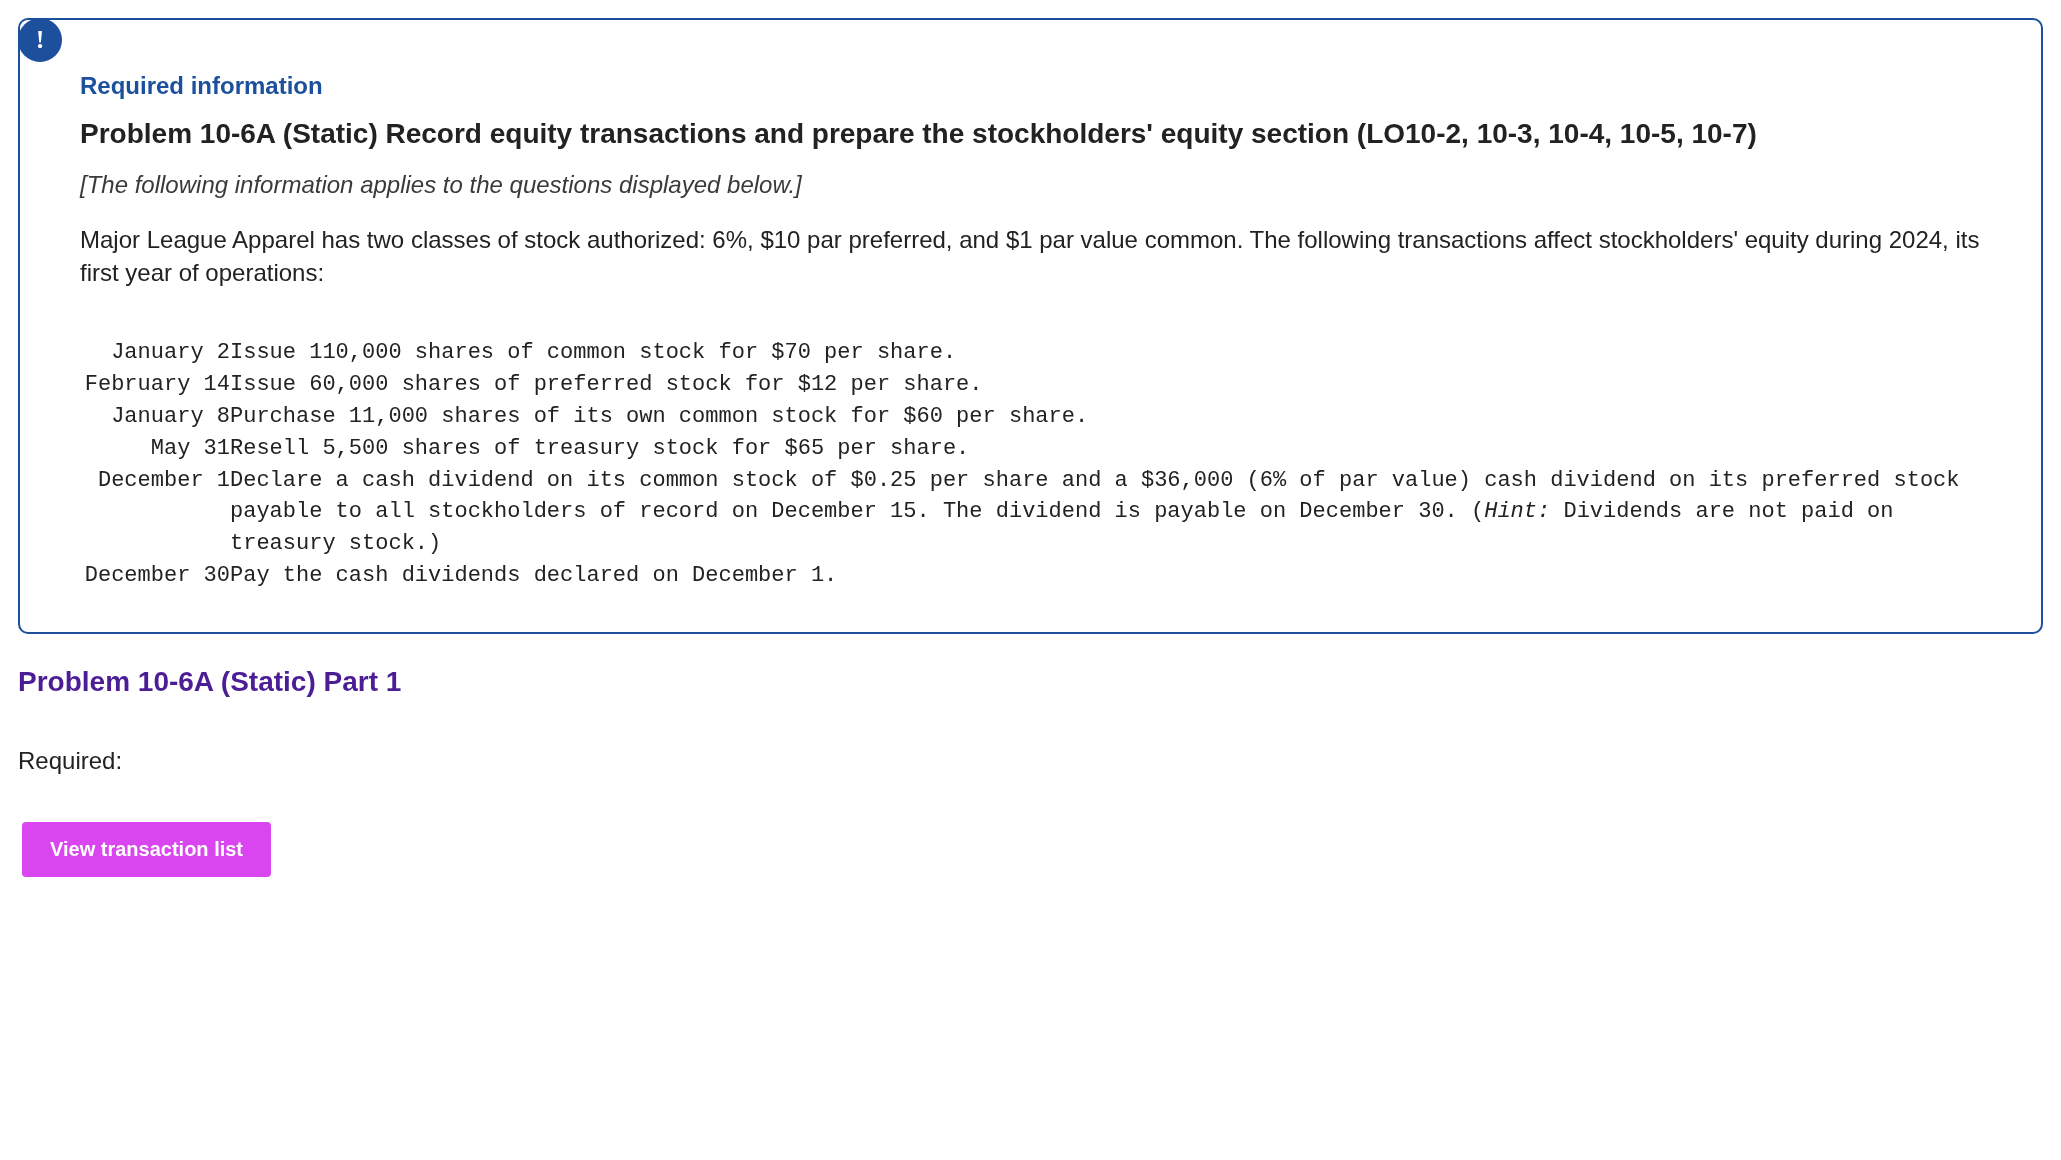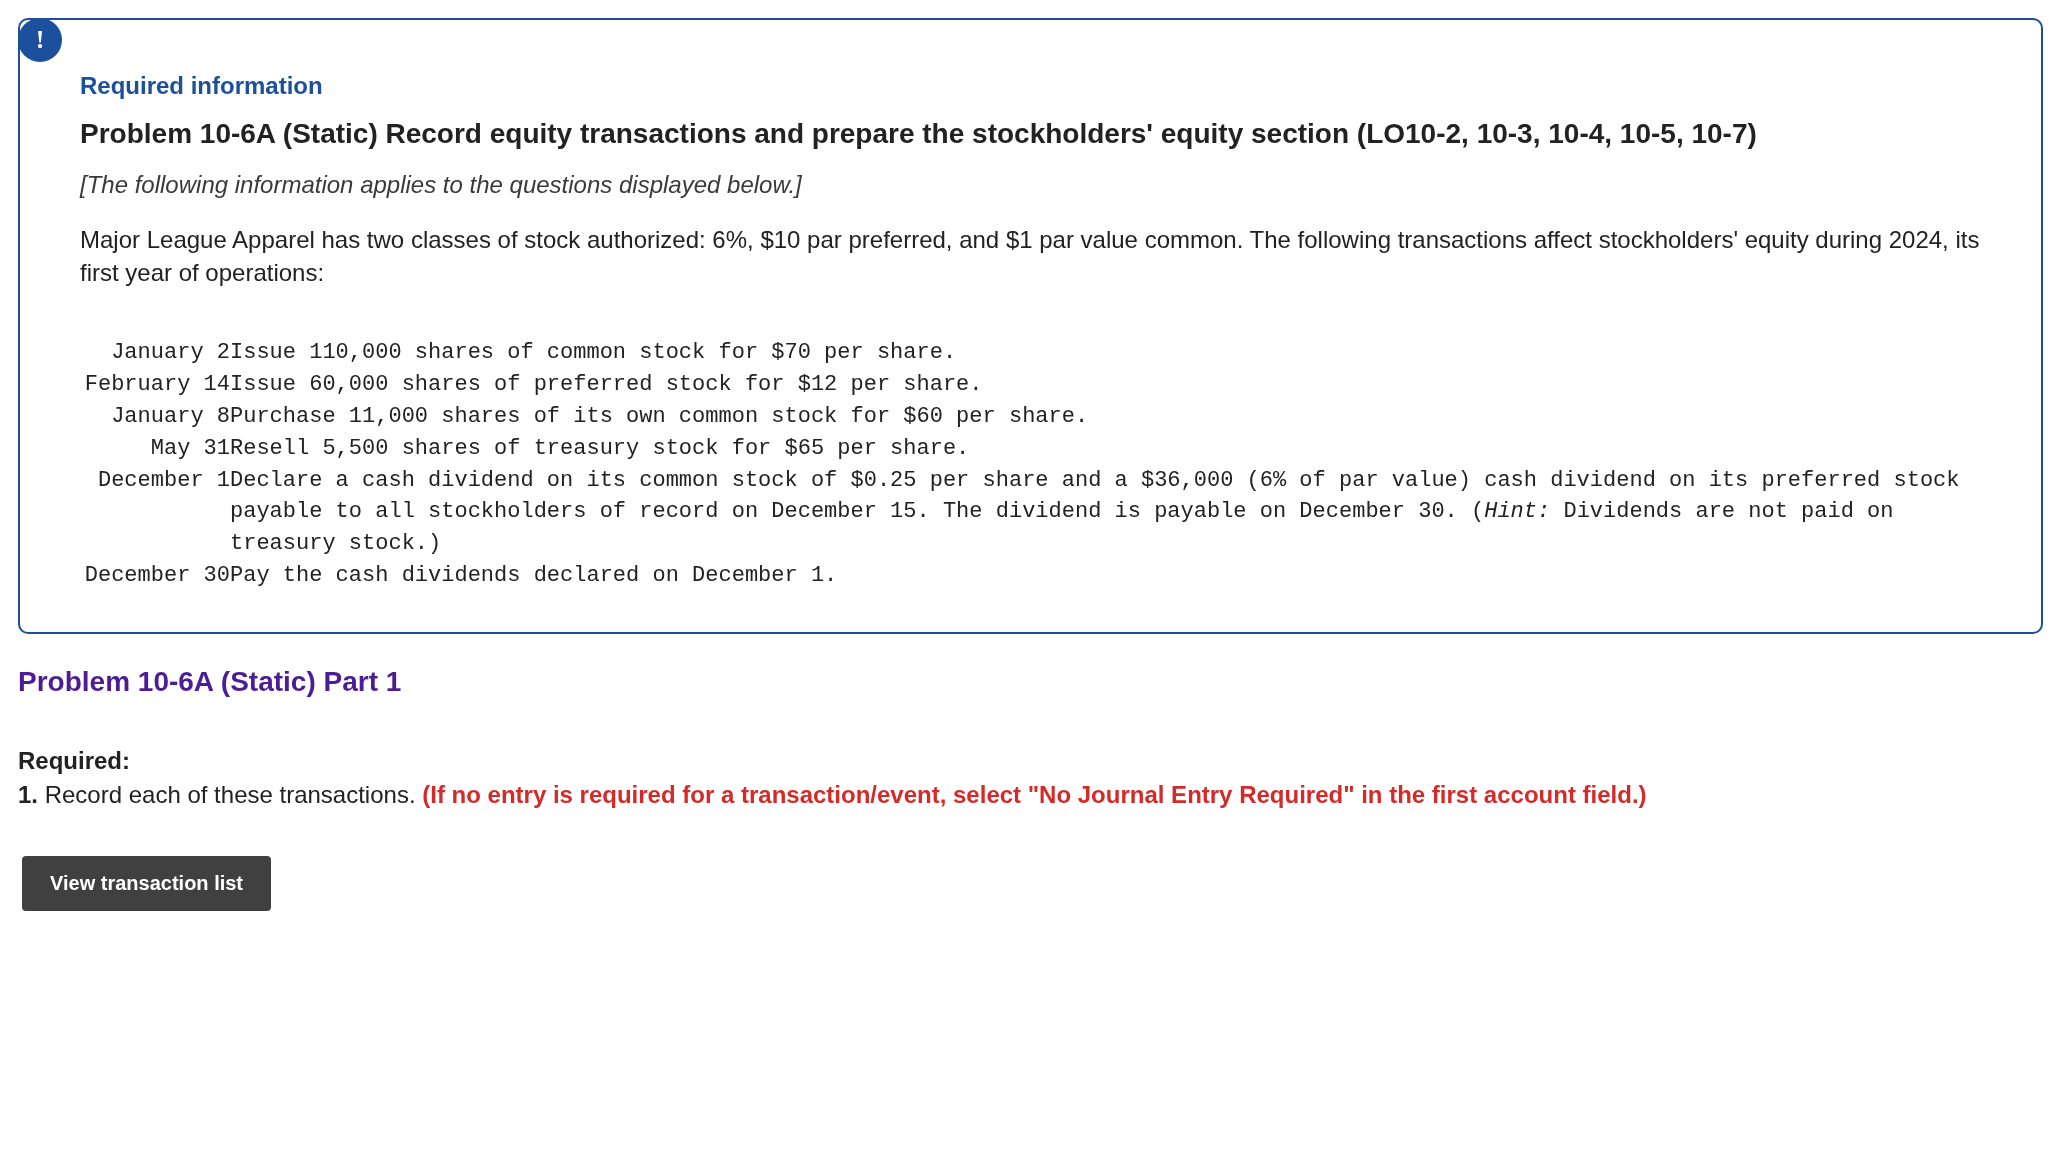--- a/index.html
+++ b/index.html
@@ -69,29 +69,29 @@
   .tx-row { display: flex; }
   .tx-date { flex: 0 0 150px; white-space: nowrap; text-align: right; }
   .tx-desc { flex: 1; }
   .tx-desc .hint { font-style: italic; }
   .part-title {
     font-weight: 700;
     font-size: 28px;
     color: #4c1d95;
     margin: 30px 0 44px 0;
   }
-  .required-label { font-weight: 700; font-size: 24px; }
+  .required-label { font-weight: 400; font-size: 24px; }
   .req-body {
     font-size: 24px;
     line-height: 1.4;
     margin-bottom: 44px;
   }
   .red-bold { color: #d42a2a; font-weight: 700; }
   .view-btn {
-    background: #404040;
+    background: #d946ef;
     color: #fff;
     border: none;
     border-radius: 4px;
     padding: 16px 28px;
     font-size: 20px;
     font-weight: 700;
     cursor: pointer;
     margin-left: 4px;
   }
 </style>
@@ -136,19 +136,18 @@
       <div class="tx-date">December 30</div>
       <div class="tx-desc">Pay the cash dividends declared on December 1.</div>
     </div>
   </div>
 </div>
 
 <div class="part-title">Problem 10-6A (Static) Part 1</div>
 
 <div class="req-body">
   <span class="required-label">Required:</span><br>
-  <span><b>1. </b><span>Record each of these transactions. </span><span class="red-bold">(If no entry is required for a transaction/event, select "No Journal Entry Required" in the first account field.)</span></span>
 </div>
 
 <button class="view-btn">View transaction list</button>
 
 
 
 
 </body></html>

